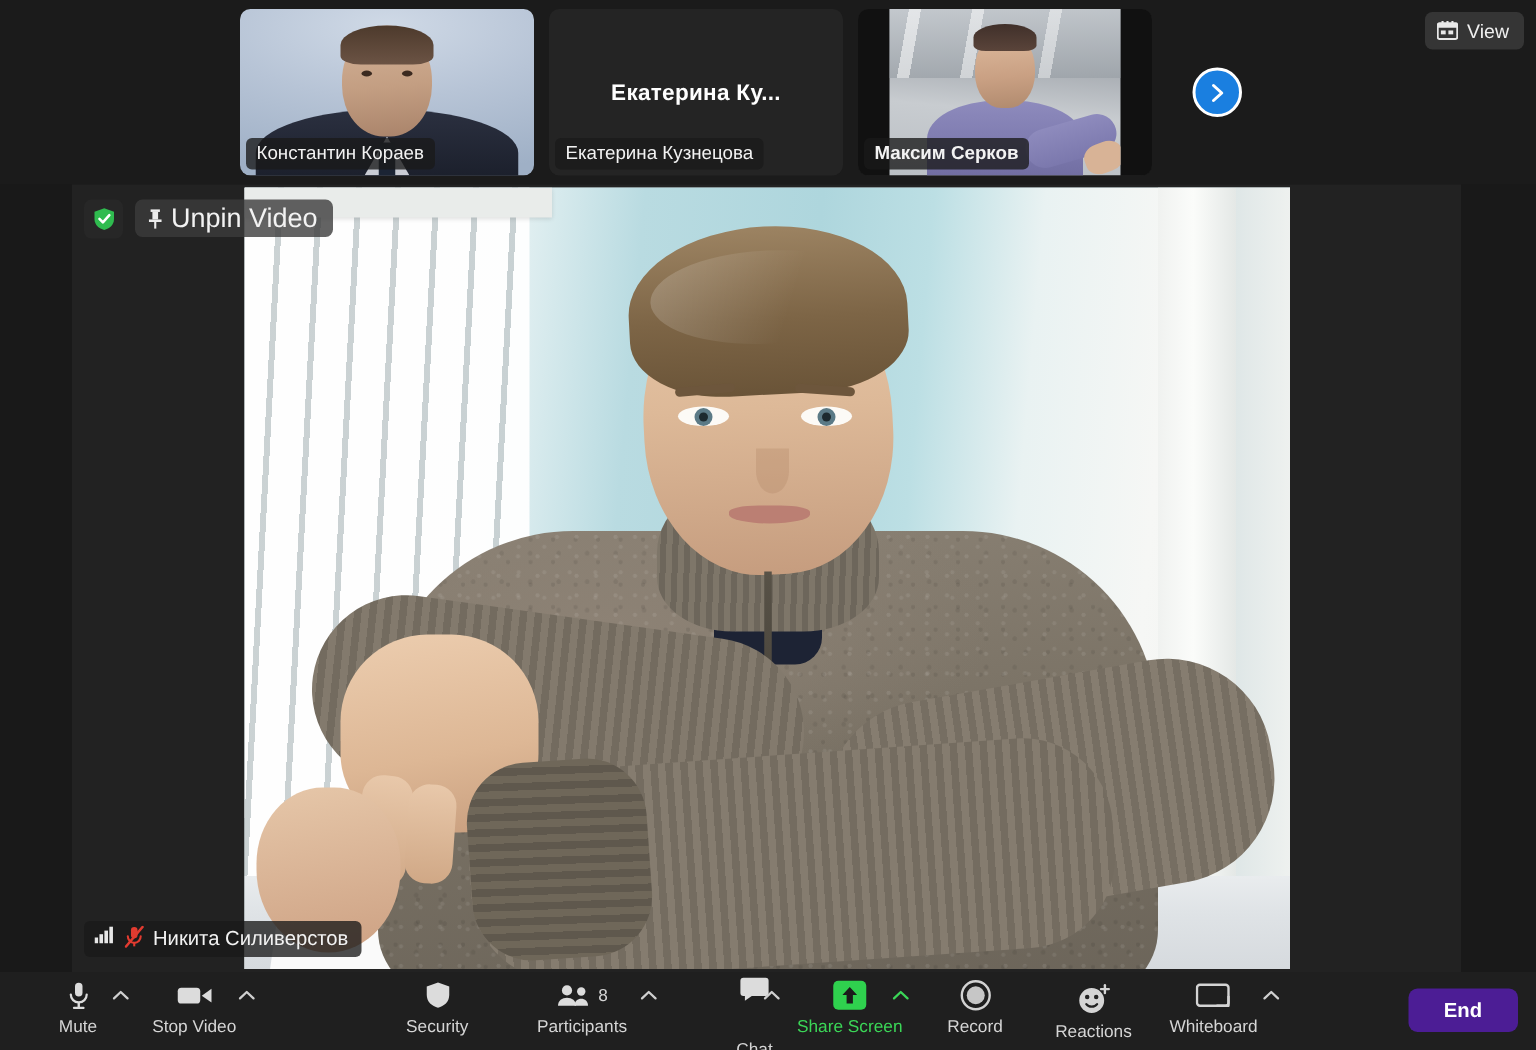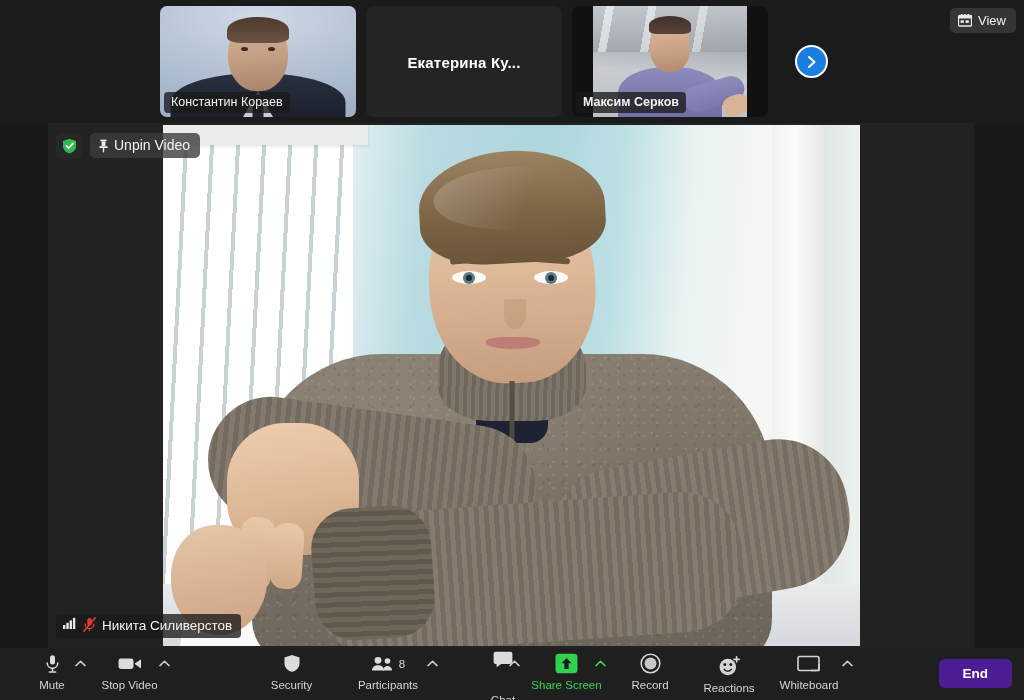--- a/index.html
+++ b/index.html
@@ -286,21 +286,21 @@
     background: rgba(40,40,40,.85);
     display: flex; align-items: center; justify-content: center;
     z-index: 20; cursor: pointer;
   }
   .unpin-btn {
     position: absolute; left: 42px; top: 10px;
     display: flex; align-items: center; gap: 5px;
     background: rgba(60,60,60,0.80); border-radius: 5px;
     padding: 5px 10px 5px 8px; cursor: pointer; z-index: 20;
   }
-  .unpin-btn .label { color: #f2f2f2; font-size: 14px; line-height: 15px; white-space: nowrap; }
+  .unpin-btn .label { color: #f2f2f2; font-size: 18px; line-height: 15px; white-space: nowrap; }
 
   .main-name {
     position: absolute; left: 8px; bottom: 10px;
     display: flex; align-items: flex-start; gap: 6px;
     background: rgba(26,26,26,0.78); border-radius: 4px;
     padding: 3px 9px 4px 7px; z-index: 20;
   }
   .main-name .label { color: #f2f2f2; font-size: 13.5px; line-height: 17px; white-space: nowrap; }
 
   
@@ -346,20 +346,21 @@
         <div class="t1-eye l"></div>
         <div class="t1-eye r"></div>
         <div class="t1-shirt"></div>
         <div class="t1-tie"></div>
       </div>
       <div class="thumb-name">Константин Кораев</div>
     </div>
 
     <div class="thumb t2">
       <div class="thumb-placeholder-name">Екатерина Ку...</div>
+      <div class="thumb-name">Екатерина Кузнецова</div>
     </div>
 
     <div class="thumb t3">
       <div class="t3-letterbox">
         <div class="t3-video">
           <div class="t3-ceil"></div>
           <div class="t3-body"></div>
           <div class="t3-armr"></div>
           <div class="t3-head"></div>
           <div class="t3-hair"></div>

